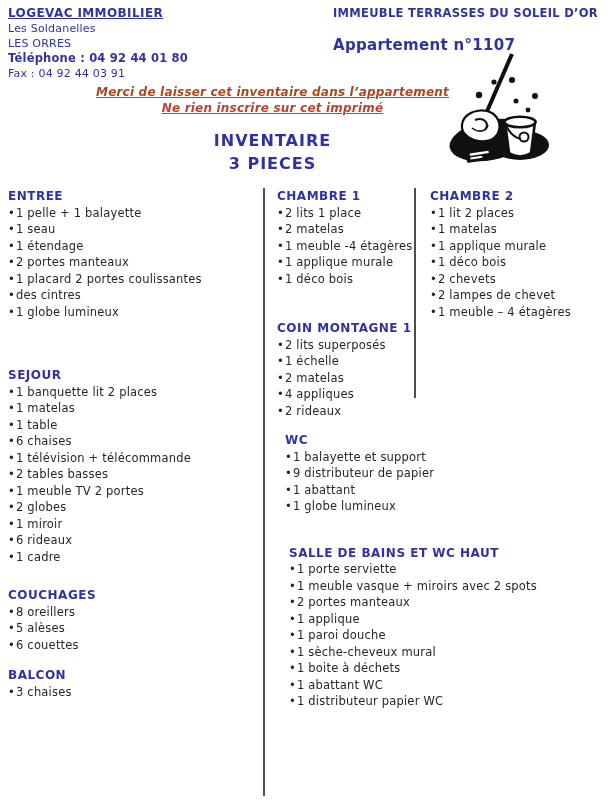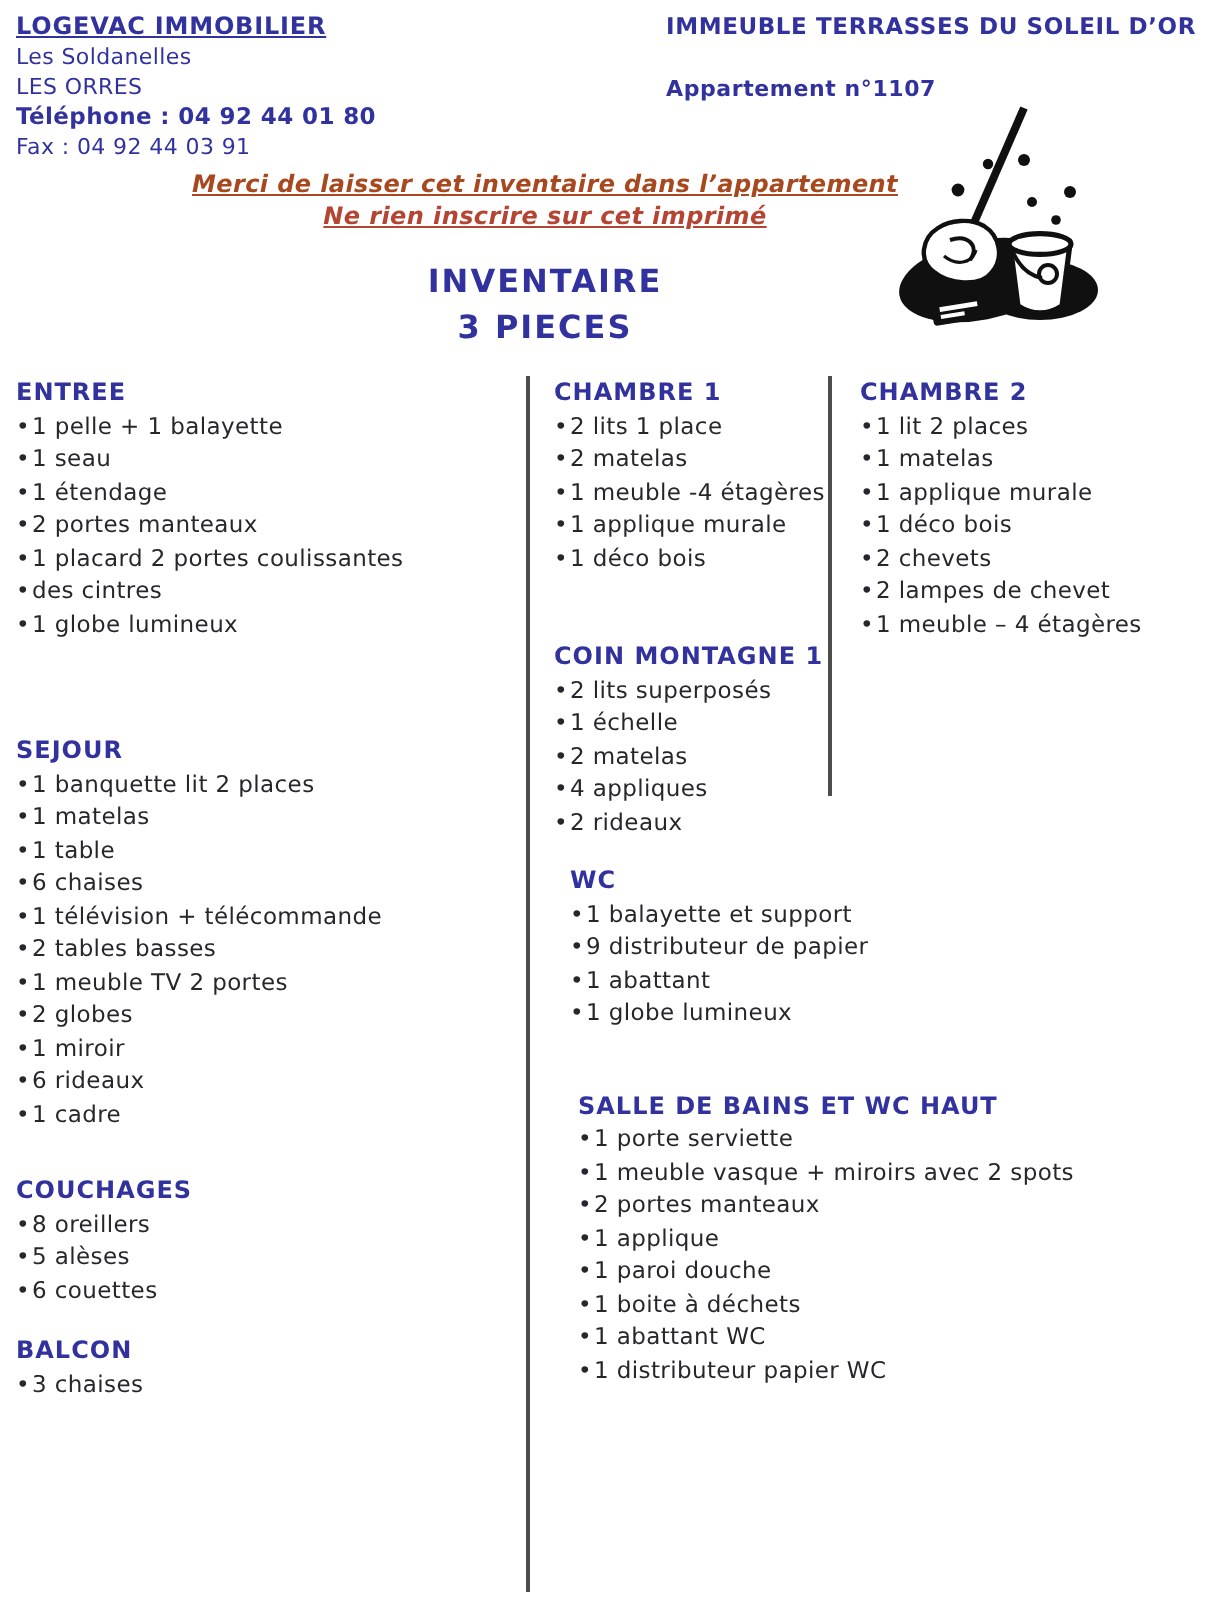--- a/index.html
+++ b/index.html
@@ -16,21 +16,21 @@
     background:#ffffff;overflow:hidden;
     -webkit-font-smoothing:antialiased;
   }
   
   .header-left{position:absolute;left:8px;top:5px;color:var(--blue);}
   .agency{font-size:12px;font-weight:bold;text-decoration:underline;letter-spacing:.4px;line-height:16px;}
   .hl-line{font-size:11px;line-height:15px;letter-spacing:.2px;}
   .hl-bold{font-weight:bold;font-size:11.5px;}
   .header-right{position:absolute;left:333px;top:5px;color:var(--blue);}
   .building{font-size:11.5px;font-weight:bold;letter-spacing:.3px;line-height:16px;}
-  .apartment{font-size:11px;font-weight:bold;letter-spacing:.3px;margin-top:16px;line-height:16px;}
+  .apartment{font-size:15px;font-weight:bold;letter-spacing:.3px;margin-top:16px;line-height:16px;}
   
   .notice{position:absolute;left:0;top:84px;width:545px;text-align:center;}
   .notice div{font-size:12px;font-weight:bold;font-style:italic;text-decoration:underline;line-height:16px;letter-spacing:.2px;}
   .notice .n1{color:var(--notice1);}
   .notice .n2{color:var(--notice2);}
   
   .doc-title{position:absolute;left:0;top:129px;width:545px;text-align:center;color:var(--blue);}
   .doc-title div{font-size:16px;font-weight:bold;letter-spacing:1px;line-height:23px;}
   
   .clipart{position:absolute;left:448px;top:52px;width:106px;height:122px;}
@@ -178,20 +178,21 @@
         <div class="item"><span class="bullet">•</span><span>1 abattant</span></div>
         <div class="item"><span class="bullet">•</span><span>1 globe lumineux</span></div>
       </div>
       <div class="section">
         <div class="section-heading">SALLE DE BAINS ET WC HAUT</div>
         <div class="item"><span class="bullet">•</span><span>1 porte serviette</span></div>
         <div class="item"><span class="bullet">•</span><span>1 meuble vasque + miroirs avec 2 spots</span></div>
         <div class="item"><span class="bullet">•</span><span>2 portes manteaux</span></div>
         <div class="item"><span class="bullet">•</span><span>1 applique</span></div>
         <div class="item"><span class="bullet">•</span><span>1 paroi douche</span></div>
+        <div class="item"><span class="bullet">•</span><span>1 sèche-cheveux mural</span></div>
         <div class="item"><span class="bullet">•</span><span>1 boite à déchets</span></div>
         <div class="item"><span class="bullet">•</span><span>1 abattant WC</span></div>
         <div class="item"><span class="bullet">•</span><span>1 distributeur papier WC</span></div>
       </div>
     </div>
   <div class="col" id="col-2">
       <div class="section">
         <div class="section-heading">CHAMBRE 2</div>
         <div class="item"><span class="bullet">•</span><span>1 lit 2 places</span></div>
         <div class="item"><span class="bullet">•</span><span>1 matelas</span></div>

